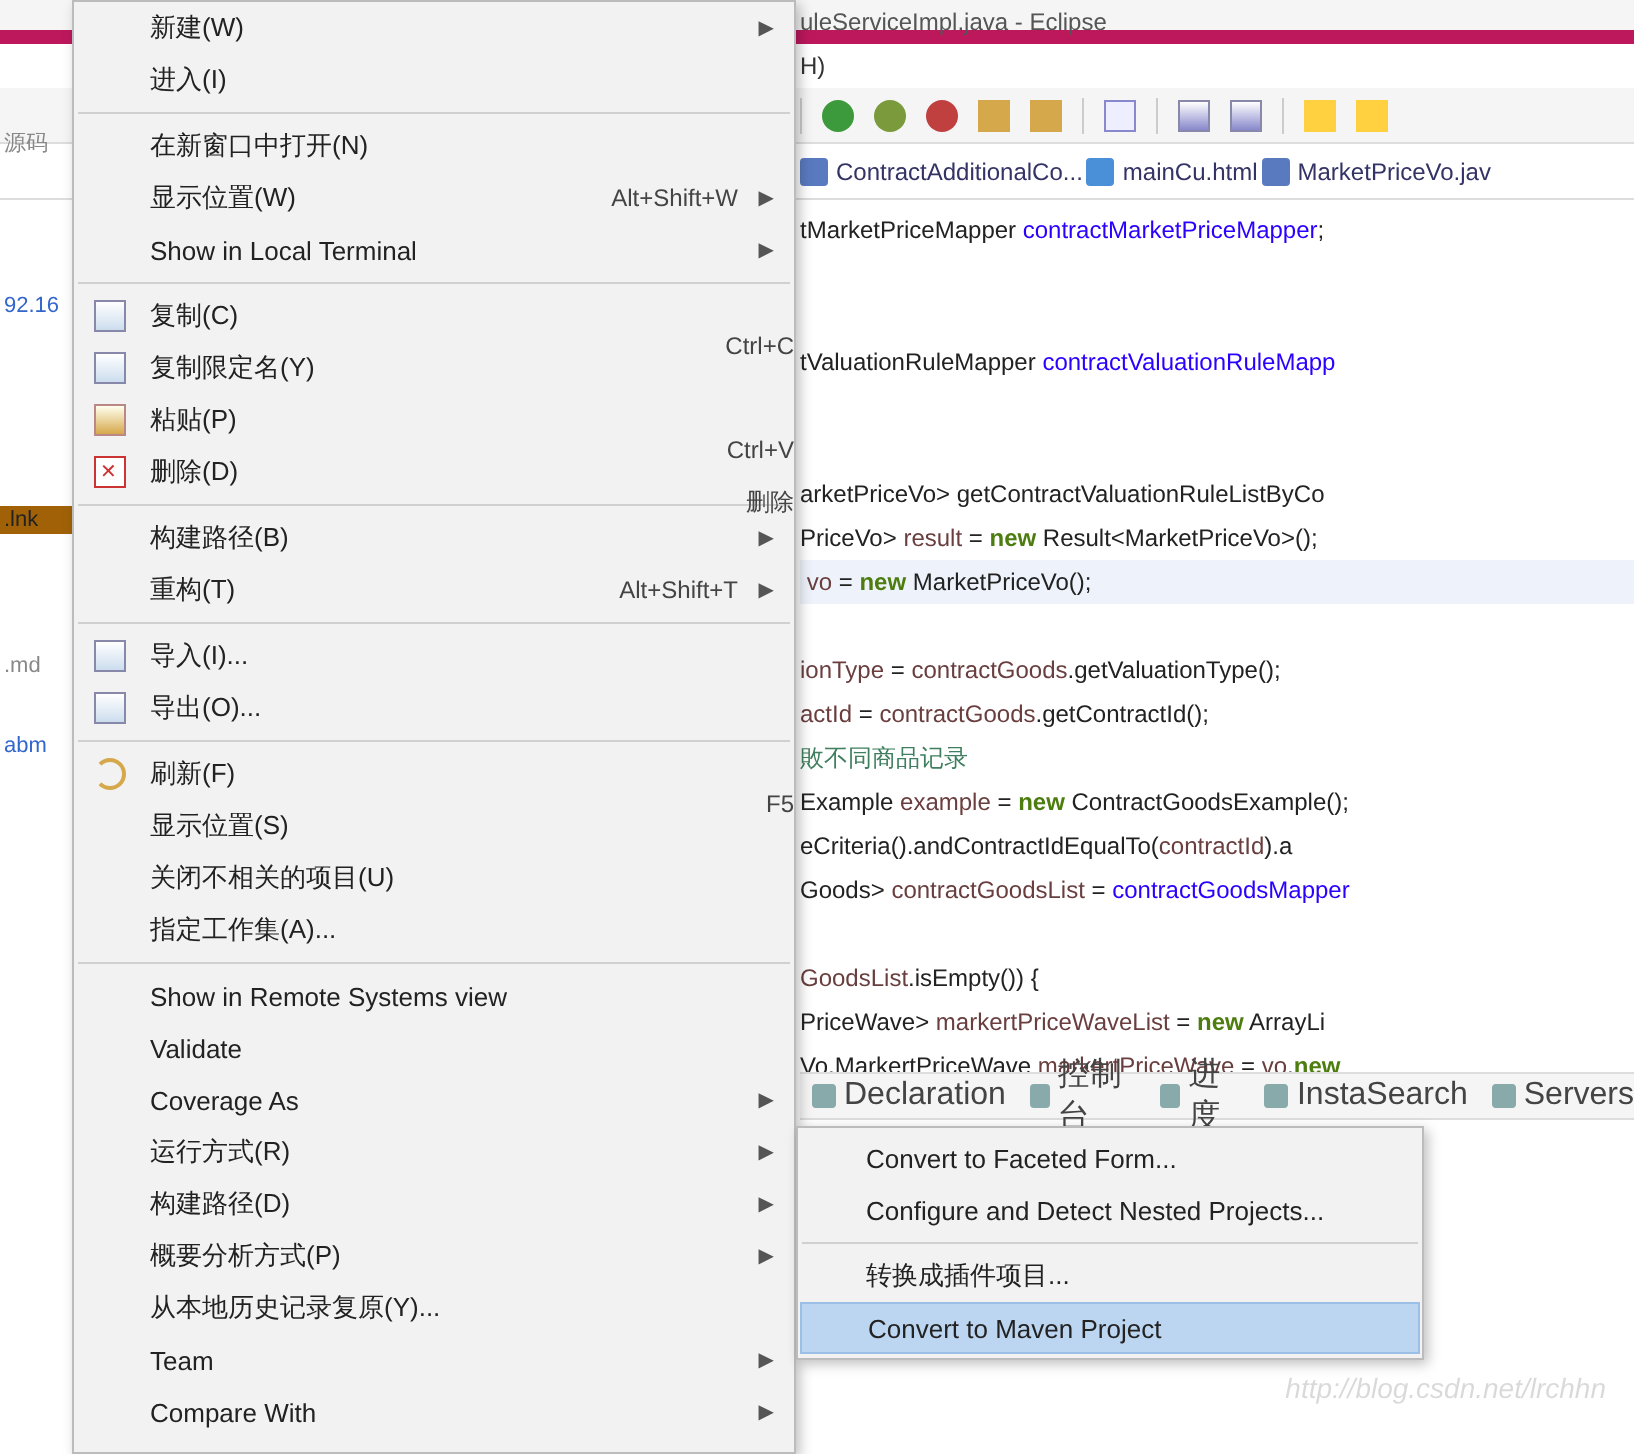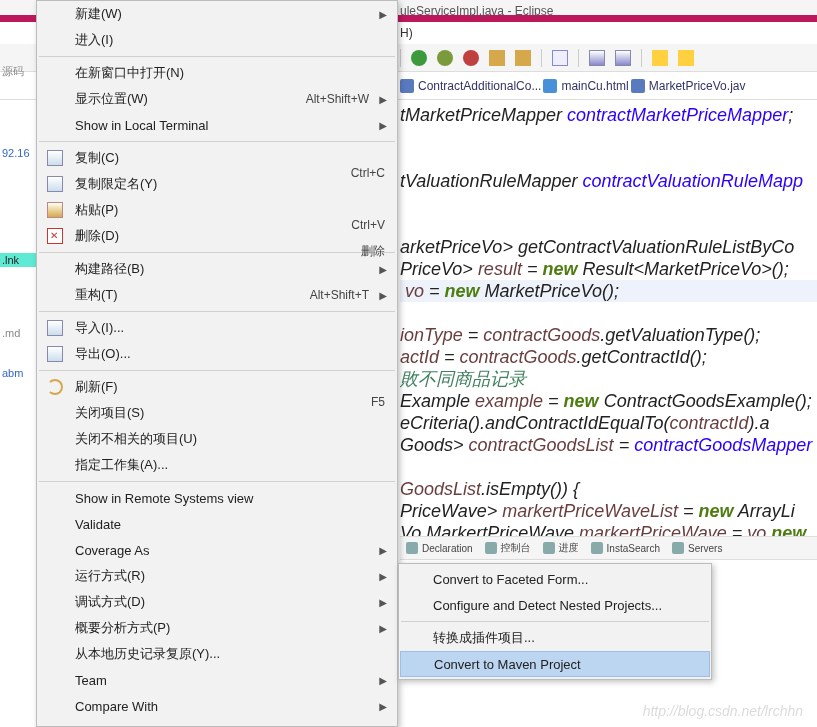--- a/index.html
+++ b/index.html
@@ -15,60 +15,60 @@
   .ext-icon { border-radius: 50%; background: #c04040; }
   .pkg-icon { background: #d6a84c; }
   .fld-icon { background: #d6a84c; }
   .srch-icon { border: 1px solid #8888cc; background: #eef; }
   .task-icon { background: linear-gradient(#fff,#88c); border: 1px solid #88a; }
   .nav-icon { background: #ffd040; }
   .tabs { height: 28px; display: flex; align-items: center; padding-left: 400px; gap: 2px; border-bottom: 1px solid #ddd; font-size: 12px; }
   .tab { color: #336; display: flex; align-items: center; gap: 4px; }
   .tab .ficon { width: 14px; height: 14px; background: #5a7abf; border-radius: 2px; }
   .html-icon { background: #4a90d9 !important; }
-  .code { font-family: Consolas, monospace; font-size: 18px; line-height: 22px; padding-left: 400px; padding-top: 4px; white-space: pre; color: #222; font-style: italic; }
+  .code { font-family: Consolas, monospace; font-size: 12px; line-height: 22px; padding-left: 400px; padding-top: 4px; white-space: pre; color: #222; }
   .kw { color: #4d7c0f; font-weight: bold; }
   .fld { color: #2a00ff; }
   .cmt { color: #3f7f5f; }
   .var1 { color: #6a3e3e; }
   .highlight-line { background: #eef3fb; display: inline-block; width: 100%; }
-  .bottom-tabs { position: absolute; top: 536px; left: 400px; right: 0; height: 24px; display: flex; align-items: center; gap: 12px; border-top: 1px solid #ddd; border-bottom: 1px solid #ddd; background: #f5f5f5; font-size: 10px; padding-left: 6px; color: #444; }
+  .bottom-tabs { position: absolute; top: 536px; left: 400px; right: 0; height: 24px; display: flex; align-items: center; gap: 12px; border-top: 1px solid #ddd; border-bottom: 1px solid #ddd; background: #f5f5f5; font-size: 16px; padding-left: 6px; color: #444; }
   .bottom-tabs .bt { display: flex; align-items: center; gap: 4px; }
   .bt-icon { width: 12px; height: 12px; display: inline-block; background: #8aa; border-radius: 2px; }
   .left-strip { position: absolute; top: 60px; left: 0; width: 36px; font-size: 11px; color: #888; }
   .left-strip div { padding: 4px 2px; }
   .left-link { color: #3366cc; }
 
   
   .ctx-menu { position: absolute; top: 0; left: 36px; width: 362px; height: 727px; background: #f2f2f2; border: 1px solid #bcbcbc; box-shadow: 2px 2px 6px rgba(0,0,0,.25); overflow: hidden; }
   .ctx-item { height: 26px; display: flex; align-items: center; padding-left: 38px; padding-right: 0; position: relative; color: #222; cursor: default; }
   .ctx-item .ico { position: absolute; left: 10px; width: 16px; height: 16px; }
   .ctx-item .arrow { position: absolute; right: 10px; font-size: 10px; color: #555; }
   .ctx-item .shortcut { position: absolute; right: 28px; font-size: 12px; color: #444; }
-  .ctx-item.no-arrow .shortcut { right: 12px; margin-top: 30px; }
+  .ctx-item.no-arrow .shortcut { right: 0; margin-top: 30px; }
   .ctx-item.disabled { color: #9a9a9a; }
   .ctx-sep { height: 1px; background: #d0d0d0; margin: 3px 2px; }
   .ico-copy { background: linear-gradient(#fff,#cde); border: 1px solid #88a; }
   .ico-paste { background: linear-gradient(#ffe,#d6a84c); border: 1px solid #b88; }
   .ico-del { background: #fff; border: 1px solid #c33; }
   .ico-del::after { content:"✕"; color:#c33; font-size:10px; position:relative; top:-2px; left:2px;}
   .ico-remove { background: #ddd; }
   .ico-import { background: linear-gradient(#fff,#cde); border: 1px solid #88a; }
   .ico-export { background: linear-gradient(#fff,#cde); border: 1px solid #88a; }
   .ico-refresh { border: 2px solid #d6a84c; border-left-color: transparent; border-radius: 50%; }
 
   
   .submenu { position: absolute; top: 563px; left: 398px; width: 314px; background: #f2f2f2; border: 1px solid #bcbcbc; box-shadow: 2px 2px 6px rgba(0,0,0,.25); padding: 2px 0; }
   .sub-item { height: 26px; display: flex; align-items: center; padding-left: 34px; padding-right: 12px; position: relative; color: #222; cursor: default; }
   .sub-item .sico { position: absolute; left: 10px; width: 14px; height: 14px; }
   .sub-item.sel { background: #bcd5f0; border: 1px solid #9cbfe6; margin: 0 1px; padding-left: 33px; }
   .sub-sep { height: 1px; background: #d0d0d0; margin: 3px 2px; }
   .gradle-ico { background: #2a5; border-radius: 50%; }
 
-  .watermark { position: absolute; bottom: 8px; right: 14px; font-size: 14px; color: rgba(0,0,0,.15); font-style: italic; }
+  .watermark { position: absolute; bottom: 25px; right: 14px; font-size: 14px; color: rgba(0,0,0,.15); font-style: italic; }
 </style>
 </head>
 <body>
 
 <div class="bg">
   <div class="title-bar">uleServiceImpl.java - Eclipse</div>
   <div class="menubar">H)</div>
   <div class="toolbar">
     <span class="tb-sep"></span>
     <span class="tb-icon run-icon"></span>
@@ -122,21 +122,21 @@
         <span>Servers</span>
       </div>
     </div>
 </div>
 
 <div class="left-strip">
   <div>源码</div>
   <div style="height:60px"></div>
   <div class="left-link">92.16</div>
   <div style="height:90px"></div>
-  <div style="background:#5eead4;color:#222;padding:1px 2px">.lnk</div>
+  <div style="background:#a16207;color:#222;padding:1px 2px">.lnk</div>
   <div style="height:56px"></div>
   <div>.md</div>
   <div style="height:20px"></div>
   <div class="left-link">abm</div>
 </div>
 
 <div class="ctx-menu" id="ctx">
     <div class="ctx-item">
       <span>新建(W)</span>
       <span class="arrow">▶</span>
@@ -196,21 +196,21 @@
       <span class="ico ico-export"></span>
       <span>导出(O)...</span>
     </div>
     <div class="ctx-sep"></div>
     <div class="ctx-item no-arrow">
       <span class="ico ico-refresh"></span>
       <span>刷新(F)</span>
       <span class="shortcut">F5</span>
     </div>
     <div class="ctx-item no-arrow">
-      <span>关闭项目(S)</span>
+      <span>显示位置(S)</span>
     </div>
     <div class="ctx-item no-arrow">
       <span>关闭不相关的项目(U)</span>
     </div>
     <div class="ctx-item no-arrow">
       <span>指定工作集(A)...</span>
     </div>
     <div class="ctx-sep"></div>
     <div class="ctx-item no-arrow">
       <span>Show in Remote Systems view</span>
@@ -220,21 +220,21 @@
     </div>
     <div class="ctx-item">
       <span>Coverage As</span>
       <span class="arrow">▶</span>
     </div>
     <div class="ctx-item">
       <span>运行方式(R)</span>
       <span class="arrow">▶</span>
     </div>
     <div class="ctx-item">
-      <span>调试方式(D)</span>
+      <span>构建路径(D)</span>
       <span class="arrow">▶</span>
     </div>
     <div class="ctx-item">
       <span>概要分析方式(P)</span>
       <span class="arrow">▶</span>
     </div>
     <div class="ctx-item no-arrow">
       <span>从本地历史记录复原(Y)...</span>
     </div>
     <div class="ctx-item">

